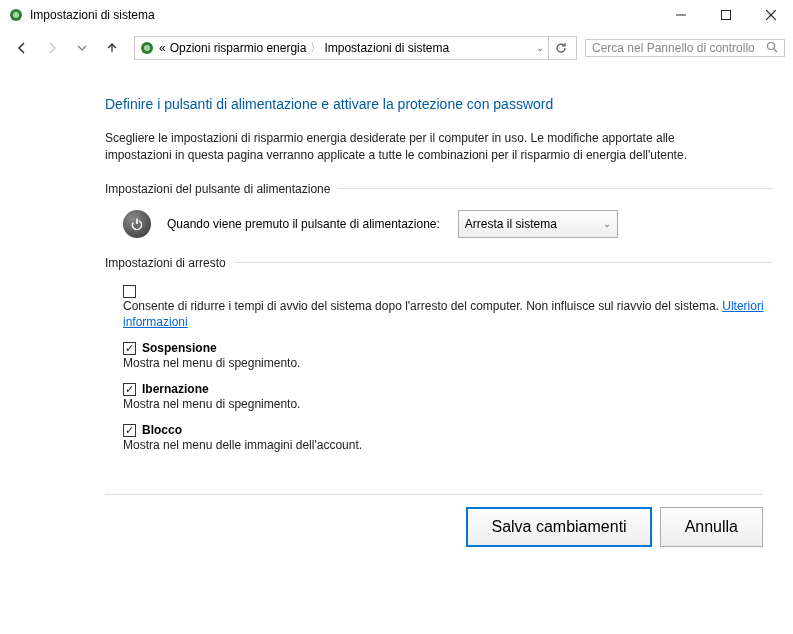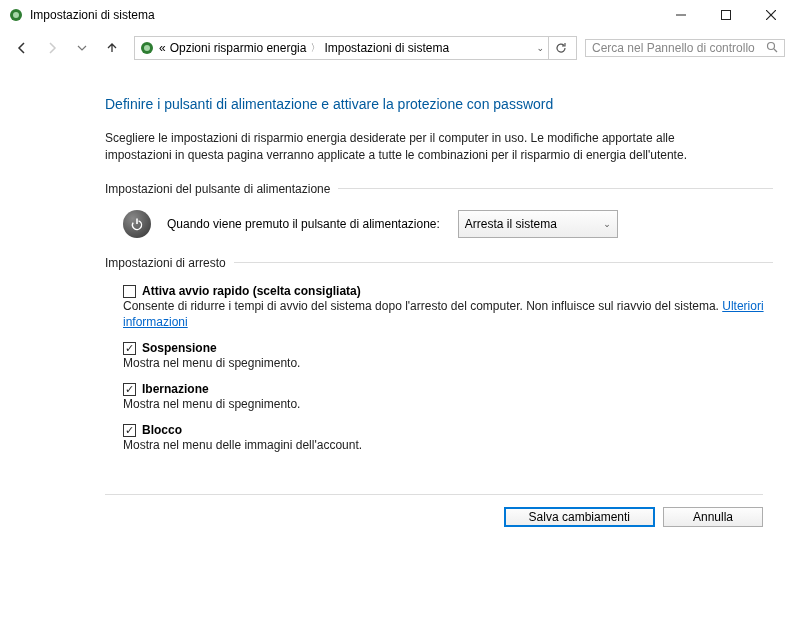--- a/index.html
+++ b/index.html
@@ -35,21 +35,21 @@
   .dropdown .chev { font-size:9px; color:#555; }
   .opt { margin: 0 0 10px 18px; }
   .opt .row1 { display:flex; align-items:flex-start; }
   .chk { width:13px; height:13px; border:1px solid #333; margin-right:6px; display:flex; align-items:center; justify-content:center; flex-shrink:0; margin-top:1px; }
   .chk.checked::after { content:"✓"; font-size:11px; line-height:1; color:#222; }
   .opt .title { font-weight:700; font-size:12px; }
   .opt .sub { font-size:12px; color:#222; line-height:1.4; }
   .link { color:#0066cc; text-decoration:underline; }
   .footer-sep { height:1px; background:#ddd; margin: 20px 30px 0 105px; }
   .footer { display:flex; justify-content:flex-end; padding: 12px 30px 14px 0; gap:8px; }
-  .btn { min-width:100px; height:20px; border:1px solid #adadad; background:linear-gradient(#fdfdfd,#eee); font-size:12px; display:flex; align-items:center; justify-content:center; padding:0 24px; }
+  .btn { min-width:100px; height:40px; border:1px solid #adadad; background:linear-gradient(#fdfdfd,#eee); font-size:16px; display:flex; align-items:center; justify-content:center; padding:0 24px; }
   .btn.primary { border:1px solid #0078d7; box-shadow: inset 0 0 0 1px #0078d7; }
 </style>
 </head>
 <body>
 
 <div class="titlebar">
   <span class="app-icon">
     <svg viewBox="0 0 16 16">
         <circle cx="8" cy="8" r="6" fill="#2e7d32"></circle>
         <circle cx="8" cy="8" r="3" fill="#a5d6a7"></circle>
@@ -150,21 +150,20 @@
   </div>
 
   <div class="section-hdr">
     <span>Impostazioni di arresto</span>
     <span class="line"></span>
   </div>
 
   <div class="opt">
     <div class="row1">
       <div class="chk"></div>
-      <span class="title">Attiva avvio rapido (scelta consigliata)</span>
     </div>
     <div class="sub">
       <span>Consente di ridurre i tempi di avvio del sistema dopo l'arresto del computer. Non influisce sul riavvio del sistema. </span><a class="link" href="#">Ulteriori informazioni</a>
     </div>
   </div>
 
   <div class="opt">
     <div class="row1">
       <div class="chk checked"></div>
       <span class="title">Sospensione</span>

